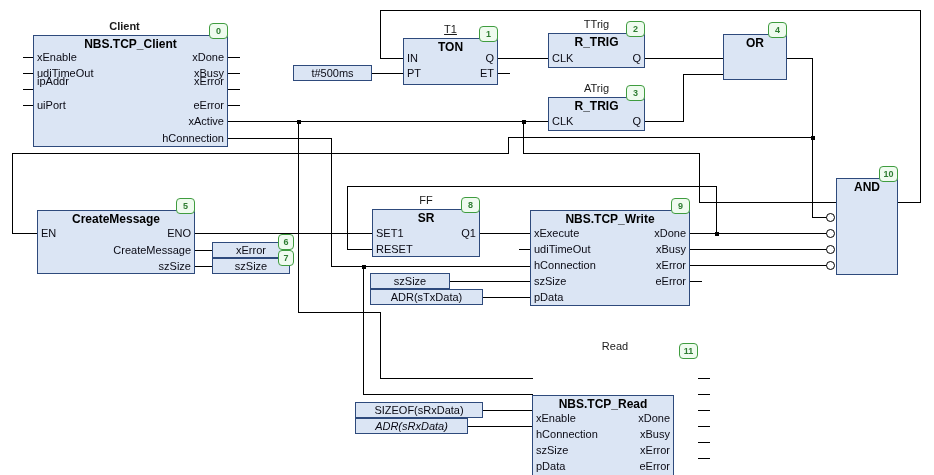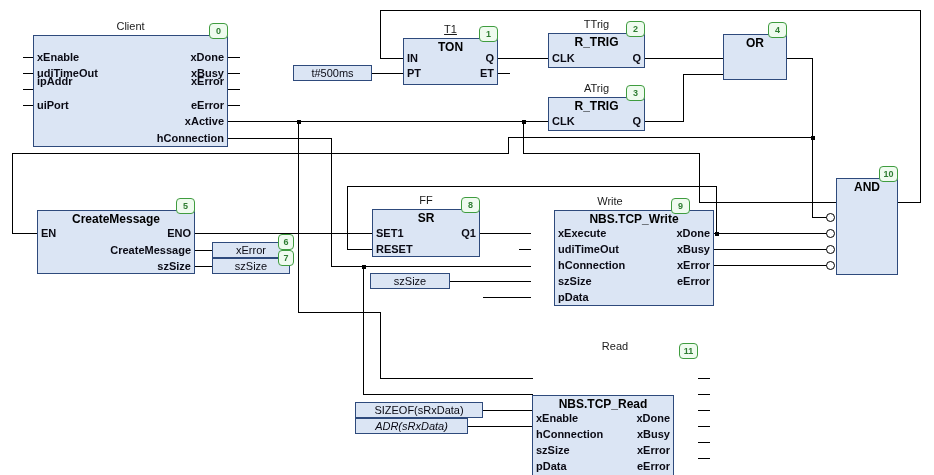--- a/index.html
+++ b/index.html
@@ -7,21 +7,21 @@
           font-family:"Liberation Sans", sans-serif;}
   .wire{position:absolute;background:#000;}
   .junction{position:absolute;width:4px;height:4px;background:#000;}
   .negcircle{position:absolute;width:9px;height:9px;border:1px solid #000;
              border-radius:50%;background:#fff;box-sizing:border-box;}
   .block{position:absolute;box-sizing:border-box;border:1px solid #2e4a7c;
          background:#dbe5f4;}
   .blk-header{position:absolute;left:0;right:0;top:1px;text-align:center;
               font-weight:bold;font-size:12px;color:#000;white-space:nowrap;}
   .blk-row{position:absolute;left:3px;right:3px;height:13px;line-height:13px;
-           font-size:11px;color:#0a0a14;display:flex;justify-content:space-between;font-weight:bold;}
+           font-size:11px;color:#0a0a14;display:flex;justify-content:space-between;}
   .pin-in{text-align:left;white-space:nowrap;}
   .pin-out{text-align:right;white-space:nowrap;margin-left:auto;}
   .inst-label{position:absolute;text-align:center;font-size:11px;color:#1a1a1a;
               white-space:nowrap;}
   .badge{position:absolute;width:17px;height:14px;border:1px solid #3f9c3f;
          border-radius:4px;background:#effbef;color:#2e7d32;font-size:9px;
          font-weight:bold;text-align:center;line-height:14px;z-index:5;}
   .lit{position:absolute;box-sizing:border-box;border:1px solid #2e4a7c;
        background:#dbe5f4;text-align:center;font-size:11px;color:#0a0a14;
        overflow:hidden;white-space:nowrap;}
@@ -98,20 +98,21 @@
     <div class="junction" style="left: 297px; top: 120px;"></div>
     <div class="junction" style="left: 522px; top: 120px;"></div>
     <div class="junction" style="left: 362px; top: 265px;"></div>
     <div class="junction" style="left: 715px; top: 232px;"></div>
     <div class="junction" style="left: 811px; top: 136px;"></div>
     <div class="negcircle" style="left: 826px; top: 213px;"></div>
     <div class="negcircle" style="left: 826px; top: 229px;"></div>
     <div class="negcircle" style="left: 826px; top: 245px;"></div>
     <div class="negcircle" style="left: 826px; top: 261px;"></div>
     <div class="block" style="left: 33px; top: 35px; width: 195px; height: 112px;">
+      <div class="blk-header">NBS.TCP_Client</div>
       <div class="blk-row" style="top: 15px;">
         <span class="pin-in">xEnable</span>
         <span class="pin-out">xDone</span>
       </div>
       <div class="blk-row" style="top: 31px;">
         <span class="pin-in">udiTimeOut</span>
         <span class="pin-out">xBusy</span>
       </div>
       <div class="blk-row" style="top: 39px;">
         <span class="pin-in">ipAddr</span>
@@ -123,21 +124,21 @@
       </div>
       <div class="blk-row" style="top: 79px;">
         <span class="pin-in"></span>
         <span class="pin-out">xActive</span>
       </div>
       <div class="blk-row" style="top: 96px;">
         <span class="pin-in"></span>
         <span class="pin-out">hConnection</span>
       </div>
     </div>
-    <div class="inst-label" style="left: 33px; top: 20px; width: 195px; height: 13px;">Client</div>
+    <div class="inst-label" style="left: 27px; top: 20px; width: 195px; height: 13px; font-weight: bold;">Client</div>
     <div class="badge" style="left: 209px; top: 23px;">0</div>
     <div class="block" style="left: 403px; top: 38px; width: 95px; height: 47px;">
       <div class="blk-header">TON</div>
       <div class="blk-row" style="top: 13px;">
         <span class="pin-in">IN</span>
         <span class="pin-out">Q</span>
       </div>
       <div class="blk-row" style="top: 28px;">
         <span class="pin-in">PT</span>
         <span class="pin-out">ET</span>
@@ -197,21 +198,21 @@
         <span class="pin-in">SET1</span>
         <span class="pin-out">Q1</span>
       </div>
       <div class="blk-row" style="top: 33px;">
         <span class="pin-in">RESET</span>
         <span class="pin-out"></span>
       </div>
     </div>
     <div class="inst-label" style="left: 372px; top: 194px; width: 108px; height: 13px;">FF</div>
     <div class="badge" style="left: 461px; top: 197px;">8</div>
-    <div class="block" style="left: 530px; top: 210px; width: 160px; height: 96px; margin-left: 24px;">
+    <div class="block" style="left: 530px; top: 210px; width: 160px; height: 96px;">
       <div class="blk-header">NBS.TCP_Write</div>
       <div class="blk-row" style="top: 16px;">
         <span class="pin-in">xExecute</span>
         <span class="pin-out">xDone</span>
       </div>
       <div class="blk-row" style="top: 32px;">
         <span class="pin-in">udiTimeOut</span>
         <span class="pin-out">xBusy</span>
       </div>
       <div class="blk-row" style="top: 48px;">
@@ -220,21 +221,20 @@
       </div>
       <div class="blk-row" style="top: 64px;">
         <span class="pin-in">szSize</span>
         <span class="pin-out">eError</span>
       </div>
       <div class="blk-row" style="top: 80px;">
         <span class="pin-in">pData</span>
         <span class="pin-out"></span>
       </div>
     </div>
-    <div class="inst-label" style="left: 530px; top: 195px; width: 160px; height: 13px;">Write</div>
     <div class="badge" style="left: 671px; top: 198px;">9</div>
     <div class="block" style="left: 836px; top: 178px; width: 62px; height: 97px;">
       <div class="blk-header">AND</div>
       <div class="blk-row" style="top: 17px;">
         <span class="pin-in"></span>
         <span class="pin-out"></span>
       </div>
       <div class="blk-row" style="top: 32px;">
         <span class="pin-in"></span>
         <span class="pin-out"></span>
@@ -277,15 +277,16 @@
       </div>
     </div>
     <div class="inst-label" style="left: 532px; top: 340px; width: 166px; height: 13px;">Read</div>
     <div class="badge" style="left: 679px; top: 343px;">11</div>
     <div class="lit" style="left: 293px; top: 65px; width: 79px; height: 16px; line-height: 14px;">t#500ms</div>
     <div class="lit" style="left: 212px; top: 242px; width: 78px; height: 16px; line-height: 14px;">xError</div>
     <div class="badge" style="left: 278px; top: 234px; width: 14px;">6</div>
     <div class="lit" style="left: 212px; top: 258px; width: 78px; height: 16px; line-height: 14px;">szSize</div>
     <div class="badge" style="left: 278px; top: 250px; width: 14px;">7</div>
     <div class="lit" style="left: 370px; top: 273px; width: 80px; height: 16px; line-height: 14px;">szSize</div>
+    <div class="lit" style="left: 370px; top: 289px; width: 113px; height: 16px; line-height: 14px;">ADR(sTxData)</div>
     <div class="lit" style="left: 355px; top: 402px; width: 128px; height: 16px; line-height: 14px;">SIZEOF(sRxData)</div>
     <div class="lit" style="left: 355px; top: 418px; width: 113px; height: 16px; line-height: 14px; font-style: italic;">ADR(sRxData)</div>
   </div>
 
 </body></html>

